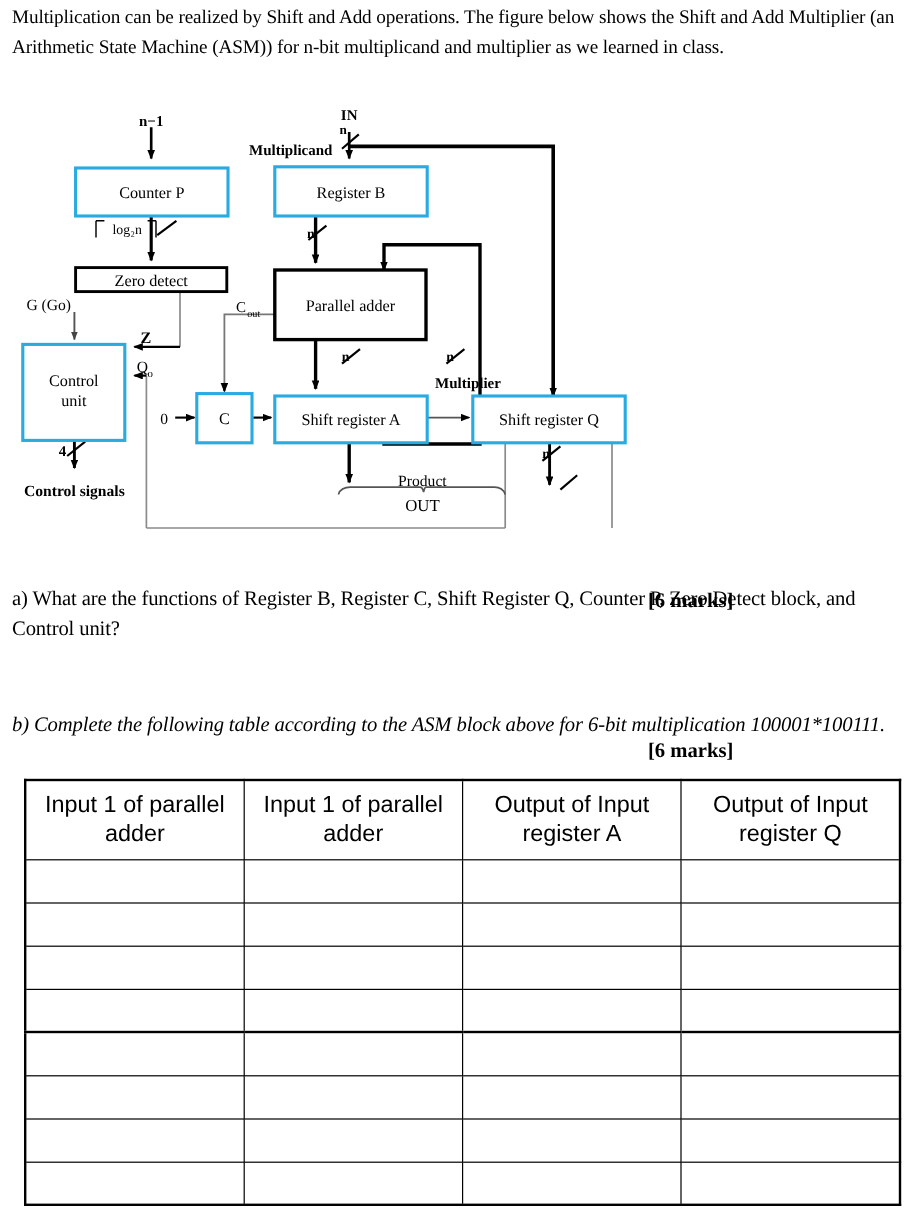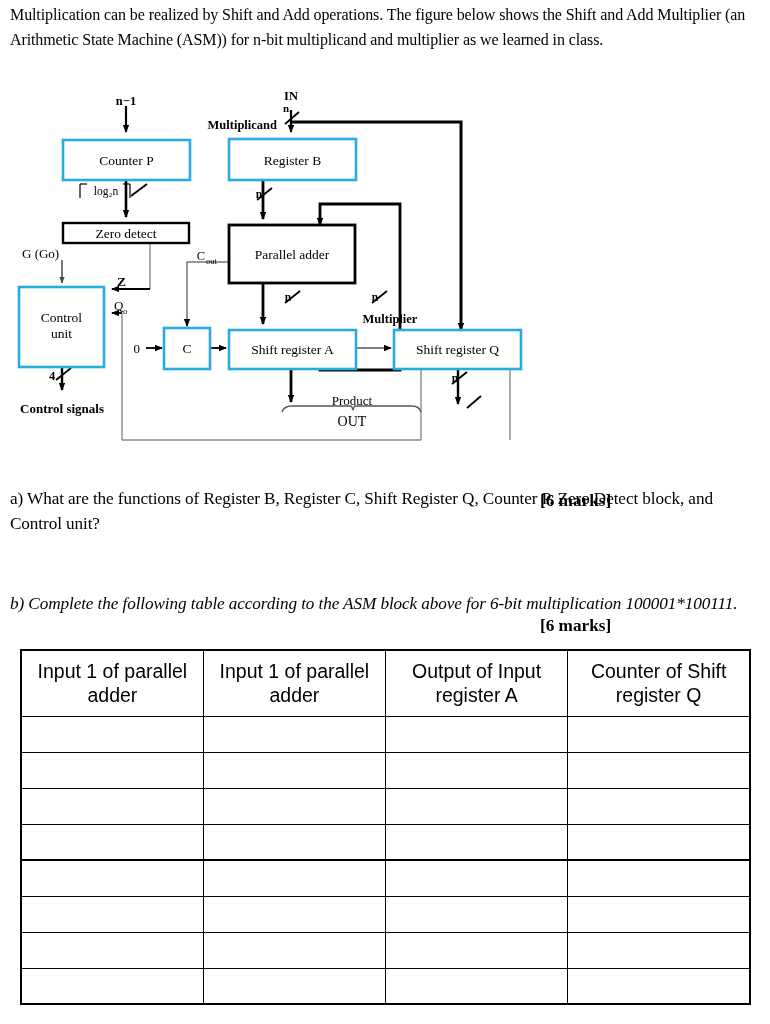--- a/index.html
+++ b/index.html
@@ -264,21 +264,21 @@
 <div class="q q-b">b) Complete the following table according to the ASM block above for 6-bit multiplication 100001*100111.</div>
 <div class="marks marks-b">[6 marks]</div>
 
 <div class="tbl-wrap">
   <table class="answers">
     <thead>
       <tr>
         <th class="c0">Input 1 of parallel adder</th>
         <th>Input 1 of parallel adder</th>
         <th>Output of Input register A</th>
-        <th>Counter of Shift register Q</th>
+        <th>Output of Input register Q</th>
       </tr>
     </thead>
     <tbody id="answer-body">
         <tr>
           <td class="c0"></td>
           <td></td>
           <td></td>
           <td></td>
         </tr>
         <tr>

